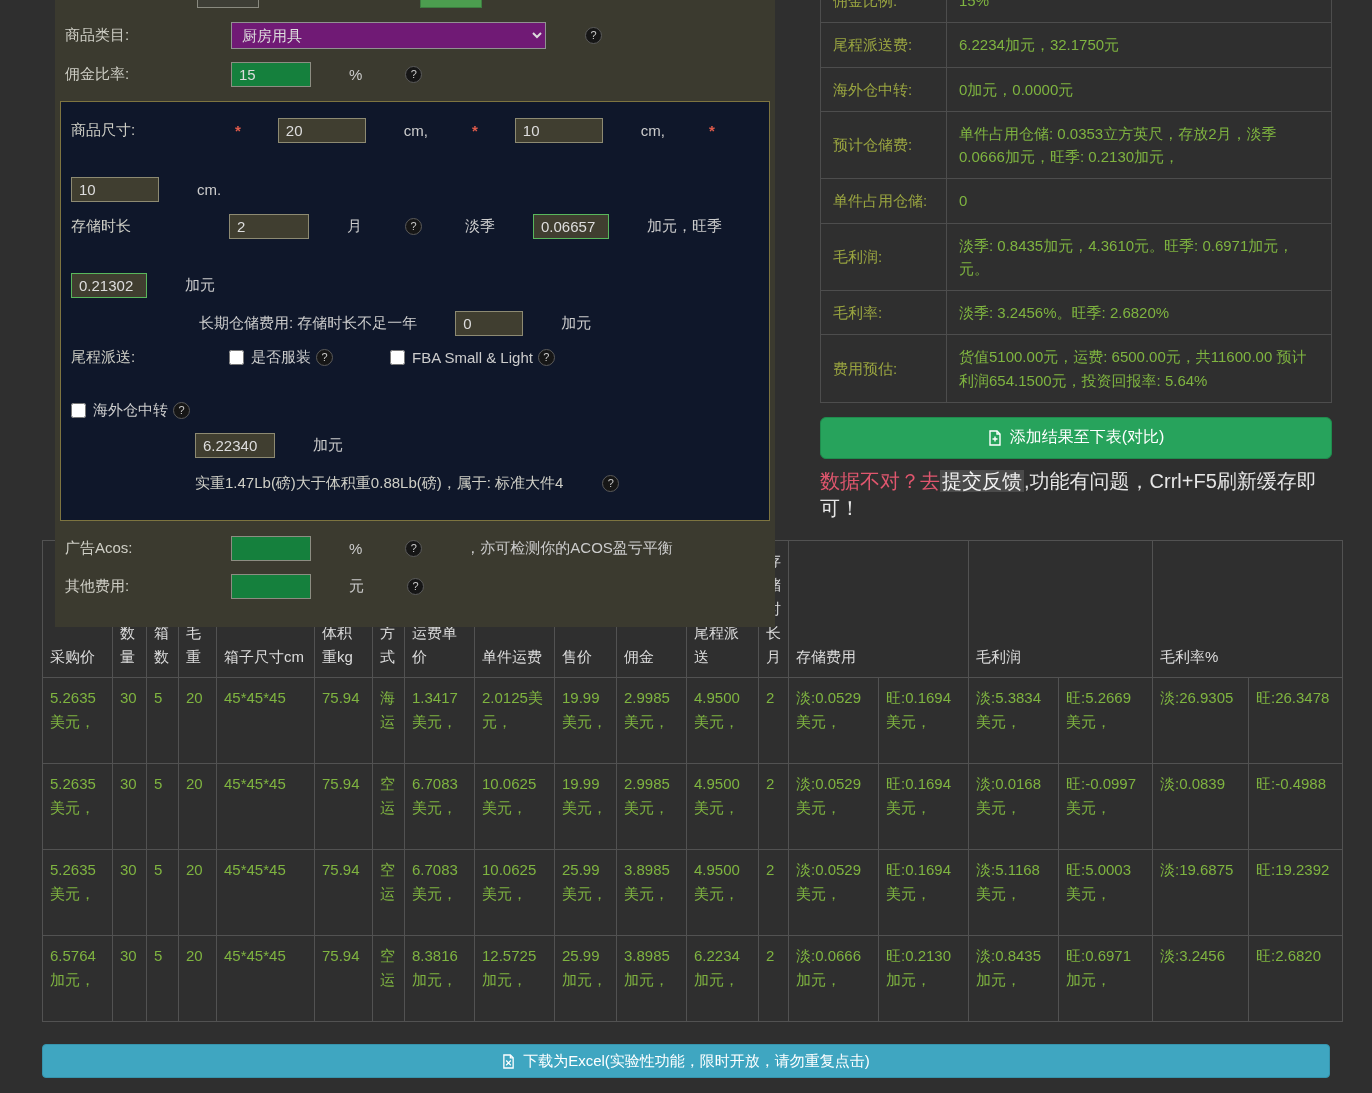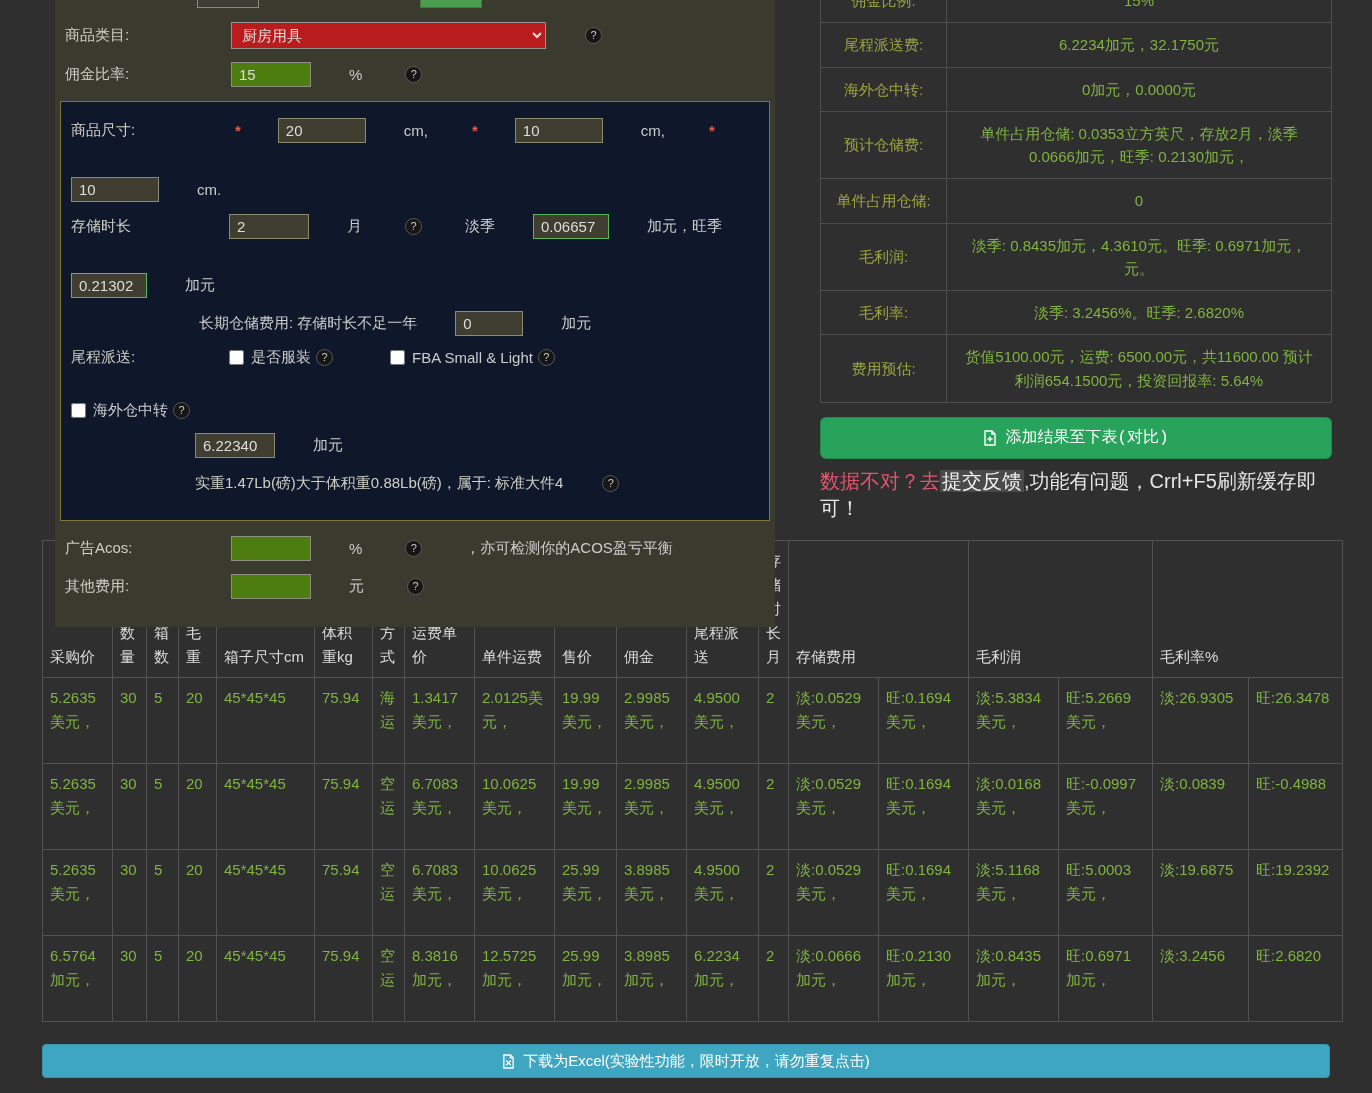--- a/index.html
+++ b/index.html
@@ -27,30 +27,30 @@
     background:#3e3e36; border:1px solid #8a8a80; }
   .sliver.green { background:#4c9e4f; border-color:#3d7d40; left:365px; }
   .sliver.dark { left:142px; }
 
   .form-row { display:flex; align-items:center; margin:12px 10px; min-height:26px; flex-wrap:wrap;gap:34px; }
   .form-label { width:132px; flex:none; color:#cfcfc6; }
   .txt { margin:0 4px; }
   .red-star { color:#e05b4b; font-weight:bold; margin:0 3px 0 6px; }
 
   input[type=text] {
-    height:25px; background:#4d7c0f; border:1px solid #8d8d82;
+    height:25px; background:#15803d; border:1px solid #8d8d82;
     color:#ddd; padding:2px 7px; font-size:15px; outline:none;
     font-family:"Liberation Sans","DejaVu Sans",sans-serif;
   }
   .w80 { width:80px; } .w88 { width:88px; } .w76 { width:76px; } .w68 { width:68px; }
   .green-bg { background:#4c9e4f !important; border-color:#3d7d40 !important; color:#0e2410 !important; }
   .green-border { border:1px solid #58b75c !important; }
 
   select {
-    width:315px; height:27px; background:#b91c1c; color:#ddd;
+    width:315px; height:27px; background:#701a75; color:#ddd;
     border:1px solid #919191; font-size:15px; padding:0 6px;
     font-family:"Liberation Sans","DejaVu Sans",sans-serif;
   }
 
   .help {
     display:inline-block; width:17px; height:17px; border-radius:50%;
     background:#161616; border:1px solid #5a5a5a; color:#c9c9c9;
     font-size:11px; line-height:15px; text-align:center;
     margin:0 5px; vertical-align:middle; cursor:pointer; flex:none;
   }
@@ -67,31 +67,31 @@
   .cb-group { display:flex; align-items:center; margin-right:18px; }
   input[type=checkbox] {
     width:15px; height:15px; margin:0 7px 0 0; accent-color:#9a9a9a;
     background:#2b2b2b;
   }
 
   .note-text { color:#cfcfc6; }
 
   
   .right-panel { position:absolute; left:820px; top:0; width:512px; }
-  .results-clip { overflow:hidden;text-align:center; }
+  .results-clip { overflow:hidden; }
   table.results { width:100%; border-collapse:collapse; margin-top:-22px; table-layout:fixed; }
   table.results td { border:1px solid #4d4d4d; padding:10px 12px; vertical-align:middle; line-height:1.55; }
   td.r-label { width:126px; color:#9aa540; }
   td.r-value { color:#7fb440; }
 
   .add-btn {
     margin-top:14px; width:100%; height:42px;
     background:#27a35c; border:1px solid #1f8c4d; border-radius:6px;
     color:#fff; font-size:16px; display:flex; align-items:center; justify-content:center;
-    gap:8px; cursor:pointer; font-family:Liberation Mono, monospace;
+    gap:8px; cursor:pointer; font-family:Liberation Sans, sans-serif;
   }
   .feedback { margin-top:9px; font-size:20px; }
   .fb-pink { color:#e0566e; }
   .fb-link { color:#f2f2f2; background:#4a4a4a; padding:0 2px; cursor:pointer; }
   .fb-rest { color:#e6e6e6; }
 
   
   table.compare {
     margin:26px 42px 0 42px; width:1288px; border-collapse:collapse;
     table-layout:fixed;

